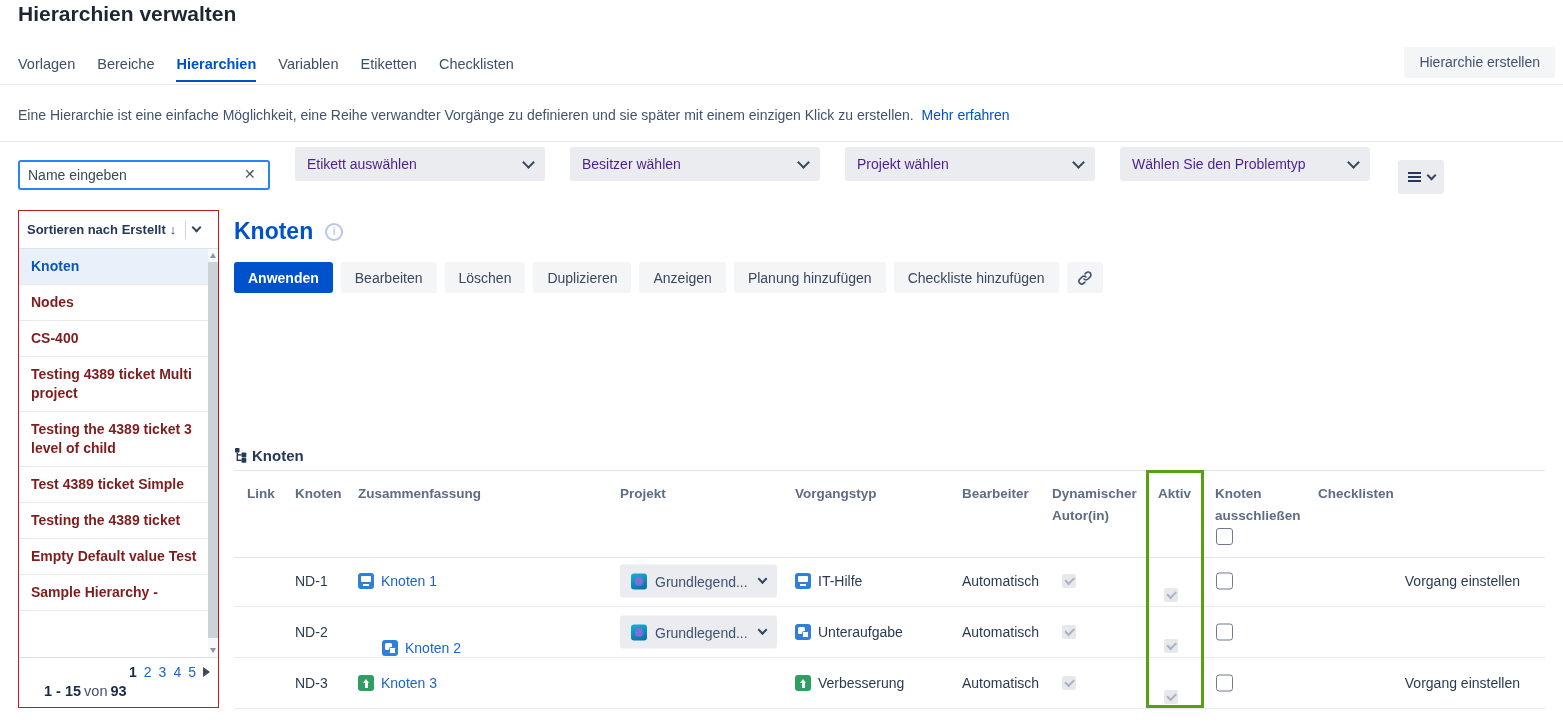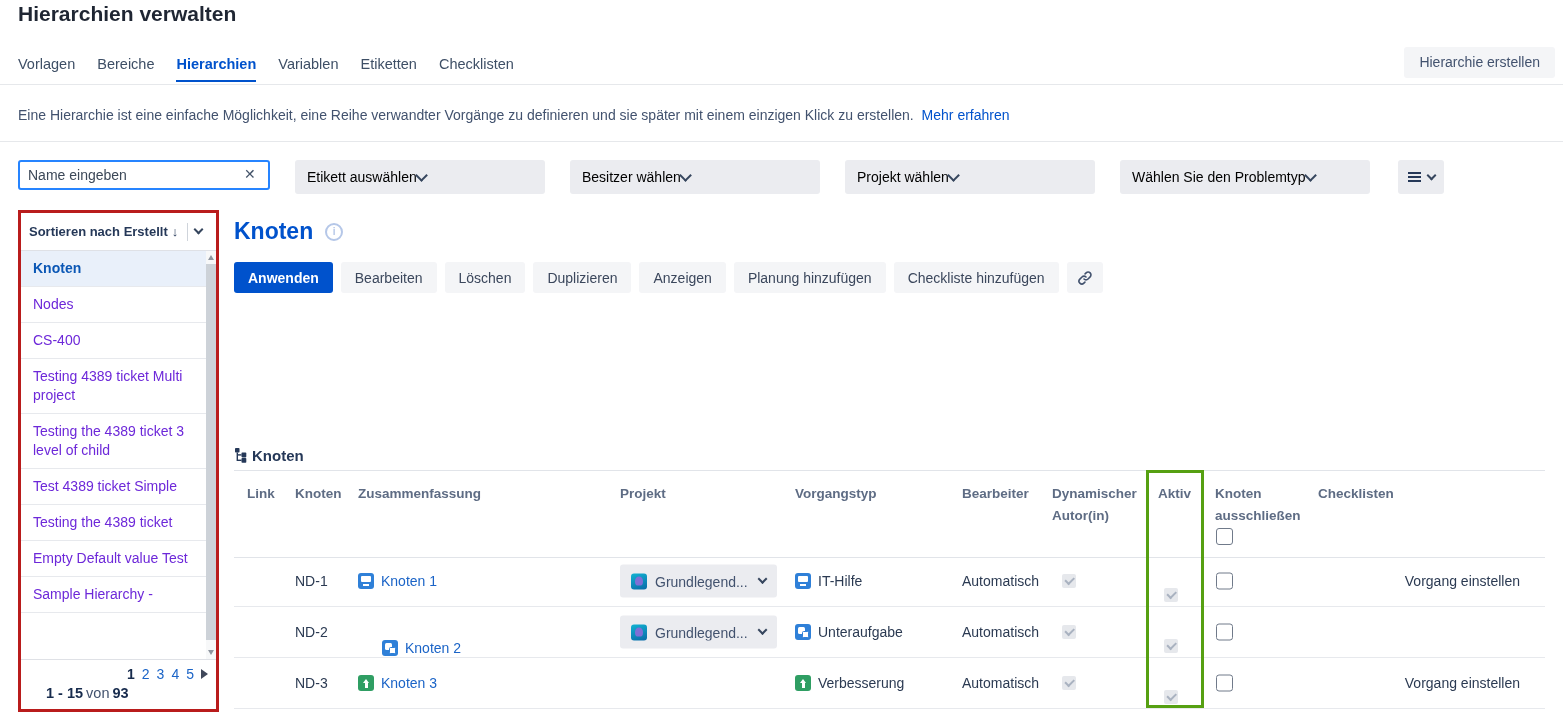--- a/index.html
+++ b/index.html
@@ -17,42 +17,42 @@
   .create-btn{position:absolute;right:8px;top:47px;height:31px;line-height:31px;padding:0 15px;
               background:#f4f5f7;border-radius:3px;color:#42526e;font-size:14px;cursor:pointer;}
   .desc{position:absolute;left:18px;top:107px;font-size:14px;color:#42526e;}
   .desc a{color:#0052cc;margin-left:4px;}
   
   .name-input{position:absolute;left:18px;top:160px;width:252px;height:30px;box-sizing:border-box;
               border:2px solid #2684ff;border-radius:3px;padding:0 30px 0 8px;font-size:14px;
               font-family:"Liberation Sans",sans-serif;color:#2b3a52;outline:none;}
   .name-input::placeholder{color:#3c4858;opacity:1;}
   .clear-x{position:absolute;left:244px;top:167px;font-size:14px;color:#44546a;cursor:pointer;line-height:1;}
-  .dd{position:absolute;top:160px;height:34px;box-sizing:border-box;background:#ebecf0;border-radius:3px;
-      display:flex;align-items:center;padding:0 12px;font-size:14px;
-      color:#000000;cursor:pointer;}
+  .dd{position:absolute;top:147px;height:34px;box-sizing:border-box;background:#ebecf0;border-radius:3px;
+      display:flex;align-items:center;justify-content:space-between;padding:0 12px;font-size:14px;
+      color:#4c1d95;cursor:pointer;}
   .dd1{left:295px;width:250px;} .dd2{left:570px;width:250px;}
   .dd3{left:845px;width:250px;} .dd4{left:1120px;width:250px;}
   .chev{width:7px;height:7px;border-right:2px solid #36465e;border-bottom:2px solid #36465e;
         transform:rotate(45deg);margin-top:-4px;flex:none;}
   .chev.sm{width:5px;height:5px;}
   .burger-btn{position:absolute;left:1398px;top:160px;width:46px;height:34px;box-sizing:border-box;
               background:#ebecf0;border-radius:3px;display:flex;align-items:center;justify-content:center;
               gap:7px;cursor:pointer;}
   .burger{width:13px;height:2px;background:#253858;box-shadow:0 -4px 0 #253858,0 4px 0 #253858;}
   
   .sidebar{position:absolute;left:18px;top:210px;width:201px;box-sizing:border-box;
-           border:3px solid #b91c1c;background:#fff;}
+           border:1px solid #b91c1c;background:#fff;}
   .sort-head{height:37px;display:flex;align-items:center;padding:0 8px;border-bottom:1px solid #dfe1e6;
              font-size:13px;font-weight:700;color:#253858;cursor:pointer;}
   .sort-arrow::after{content:"↓";font-weight:700;color:#253858;font-size:13px;margin-left:4px;}
   .vdiv{width:1px;height:18px;background:#cfd4db;margin:0 7px 0 9px;}
   .hlist{position:relative;height:408px;overflow:hidden;}
-  .hitem{padding:8px 20px 8px 12px;font-size:14px;line-height:19px;color:#6d28d9;
-         border-bottom:1px solid #e7e9ed;cursor:pointer;}
+  .hitem{padding:8px 20px 8px 12px;font-size:14px;line-height:19px;color:#7f1d1d;
+         border-bottom:1px solid #e7e9ed;cursor:pointer;font-weight:bold;}
   .hitem.selected{background:#e9f0fa;color:#0b57b5;font-weight:700;}
   .sb-track{position:absolute;right:0;top:0;width:10px;height:408px;background:#f7f8f9;}
   .sb-up,.sb-down{position:absolute;left:2px;width:0;height:0;border-left:3px solid transparent;
                   border-right:3px solid transparent;cursor:pointer;}
   .sb-up{top:4px;border-bottom:5px solid #8e959f;}
   .sb-down{bottom:4px;border-top:5px solid #8e959f;}
   .sb-thumb{position:absolute;left:0;top:13px;width:10px;height:376px;background:#cdd2d8;cursor:grab;}
   .pager-box{border-top:1px solid #dfe1e6;padding:6px 8px 8px;}
   .pager{text-align:right;font-size:14px;display:flex;justify-content:flex-end;align-items:center;gap:7px;}
   .pg{color:#1b64c7;cursor:pointer;}

